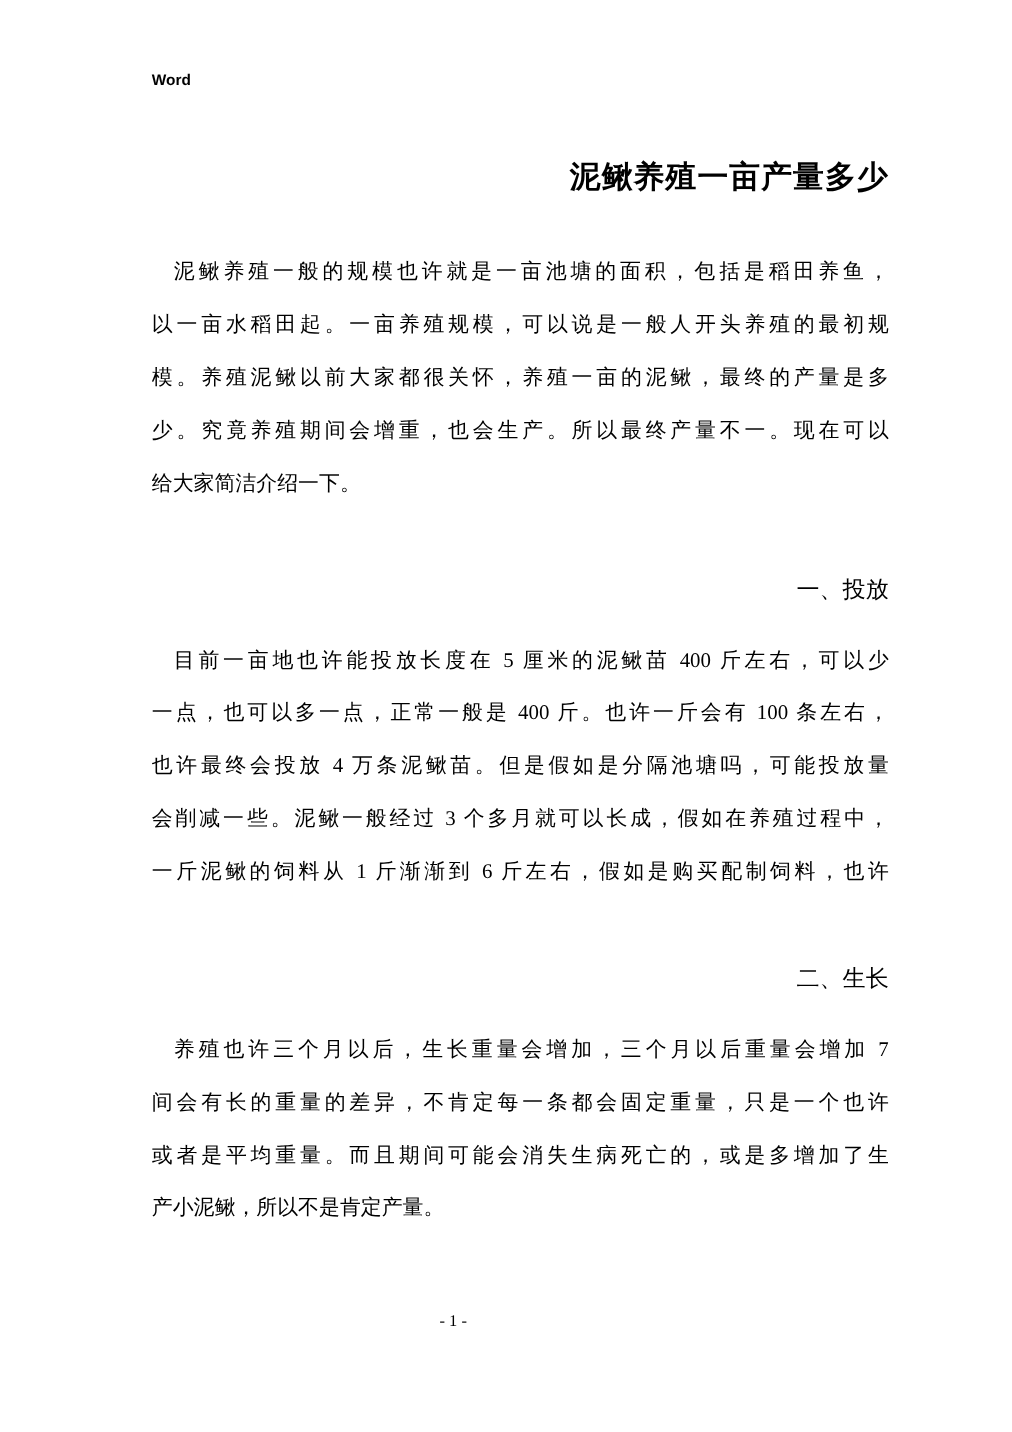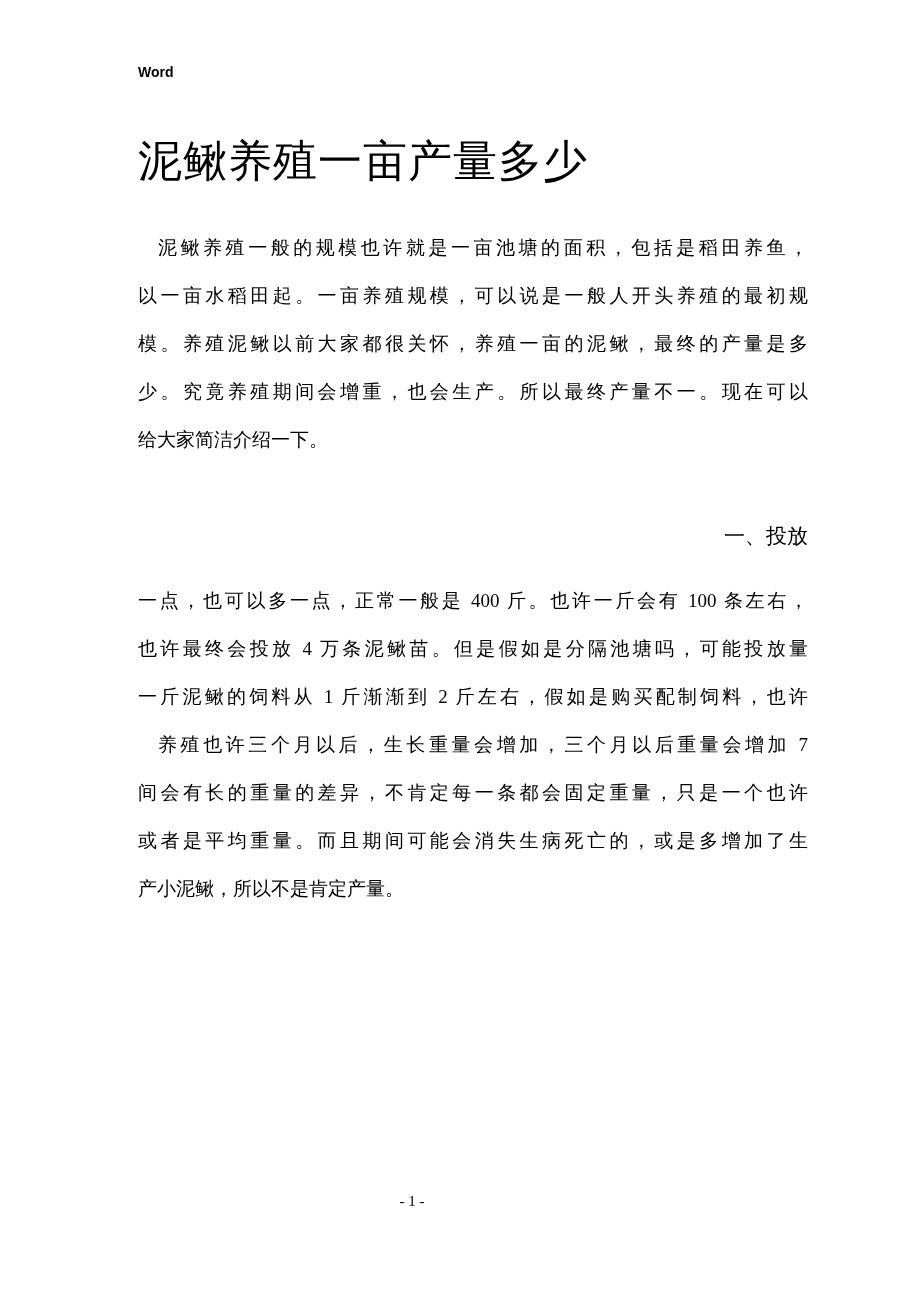--- a/index.html
+++ b/index.html
@@ -25,23 +25,23 @@
   }
   .content {
     position: absolute;
     left: 138px; top: 0;
     width: 670px;
   }
   .doc-title {
     margin: 136px 0 0 0;
     height: 52px;
     line-height: 52px;
-    text-align: left;
-    font-size: 44px;
-    font-weight: normal;
+    text-align: right;
+    font-size: 28px;
+    font-weight: bold;
     letter-spacing: 1px;
     white-space: nowrap;
   }
   .para { margin: 0; }
   .para-intro { margin-top: 36px; }
   .section-heading {
     margin-top: 48px;
     height: 48px;
     line-height: 48px;
     font-size: 21px;
@@ -86,25 +86,28 @@
       <div class="line first">泥鳅养殖一般的规模也许就是一亩池塘的面积，包括是稻田养鱼，</div>
       <div class="line">以一亩水稻田起。一亩养殖规模，可以说是一般人开头养殖的最初规</div>
       <div class="line">模。养殖泥鳅以前大家都很关怀，养殖一亩的泥鳅，最终的产量是多</div>
       <div class="line">少。究竟养殖期间会增重，也会生产。所以最终产量不一。现在可以</div>
       <div class="line last">给大家简洁介绍一下。</div>
     </div>
 
     <h2 class="section-heading">一、投放</h2>
 
     <div class="para">
+      <div class="line first">目前一亩地也许能投放长度在 5 厘米的泥鳅苗 400 斤左右，可以少</div>
       <div class="line">一点，也可以多一点，正常一般是 400 斤。也许一斤会有 100 条左右，</div>
       <div class="line">也许最终会投放 4 万条泥鳅苗。但是假如是分隔池塘吗，可能投放量</div>
-      <div class="line">一斤泥鳅的饲料从 1 斤渐渐到 2 斤左右，假如是购买配制饲料，也许</div>
+      <div class="line">会削减一些。泥鳅一般经过 3 个多月就可以长成，假如在养殖过程中，</div>
+      <div class="line">一斤泥鳅的饲料从 1 斤渐渐到 6 斤左右，假如是购买配制饲料，也许</div>
     </div>
 
+    <h2 class="section-heading">二、生长</h2>
 
     <div class="para">
       <div class="line first">养殖也许三个月以后，生长重量会增加，三个月以后重量会增加 7</div>
       <div class="line">间会有长的重量的差异，不肯定每一条都会固定重量，只是一个也许</div>
       <div class="line">或者是平均重量。而且期间可能会消失生病死亡的，或是多增加了生</div>
       <div class="line last">产小泥鳅，所以不是肯定产量。</div>
     </div>
 
   </div>
 

